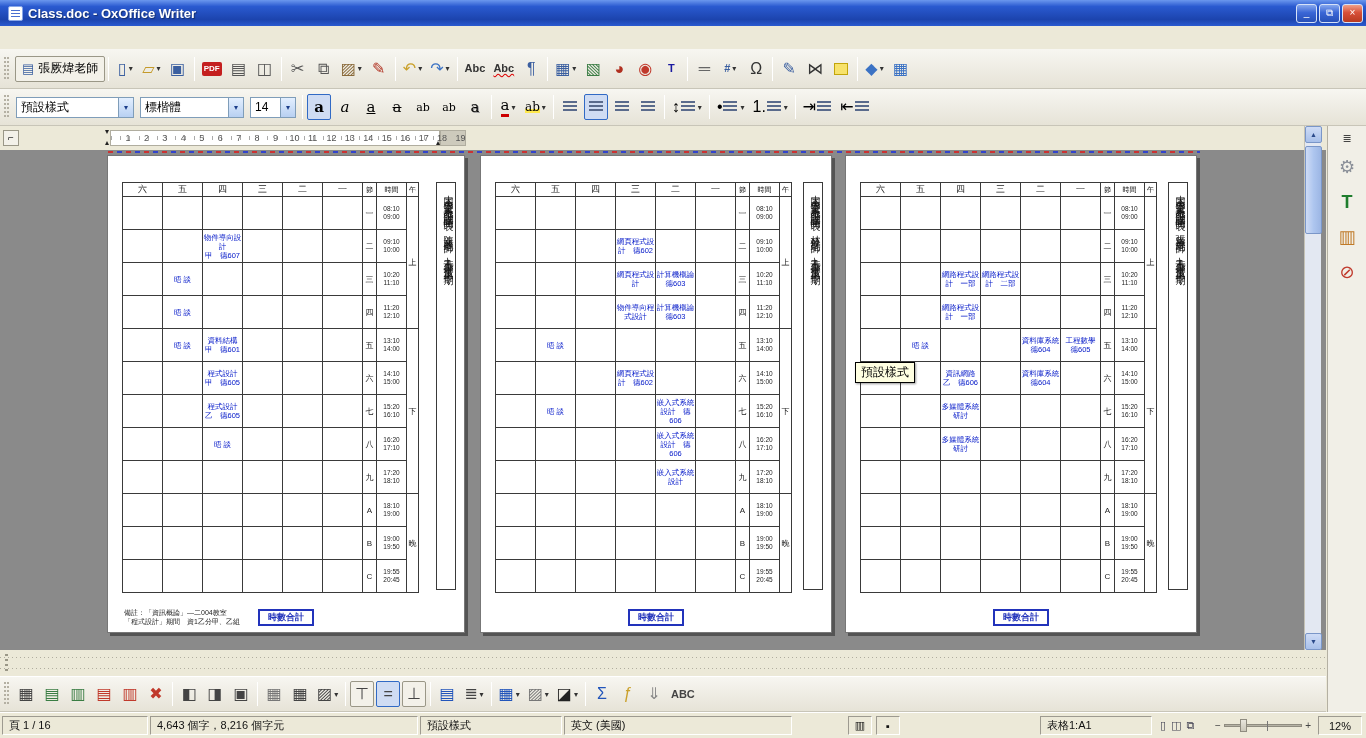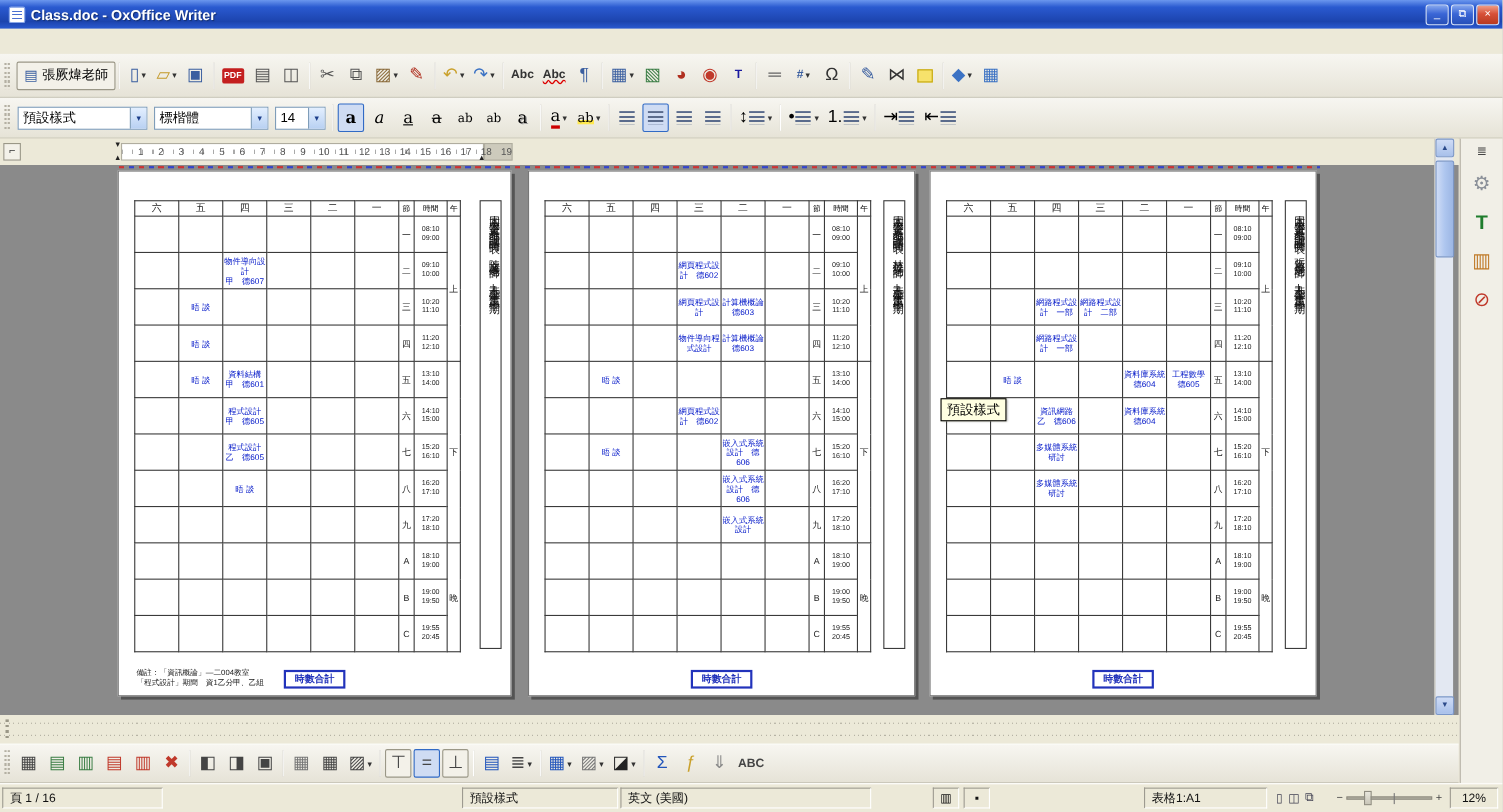--- a/index.html
+++ b/index.html
@@ -951,20 +951,21 @@
           <span class="glyph" style="color: rgb(136, 136, 136);">⇓</span>
         </span>
         <span class="tbtn">
           <span class="glyph txt" style="color: rgb(68, 68, 68);">ABC</span>
         </span>
       </span>
   </div>
 
   <div class="statusbar">
     <div class="seg seg-page">頁 1 / 16</div>
+    <div class="seg seg-words">4,643 個字，8,216 個字元</div>
     <div class="seg seg-style">預設樣式</div>
     <div class="seg seg-lang">英文 (美國)</div>
     <div class="seg seg-m1">▥</div>
     <div class="seg seg-m2">▪</div>
     <div class="seg seg-cell">表格1:A1</div>
     <div class="viewicons" id="viewicons">
         <span class="viewicon">▯</span>
         <span class="viewicon">◫</span>
         <span class="viewicon">⧉</span>
       </div>

